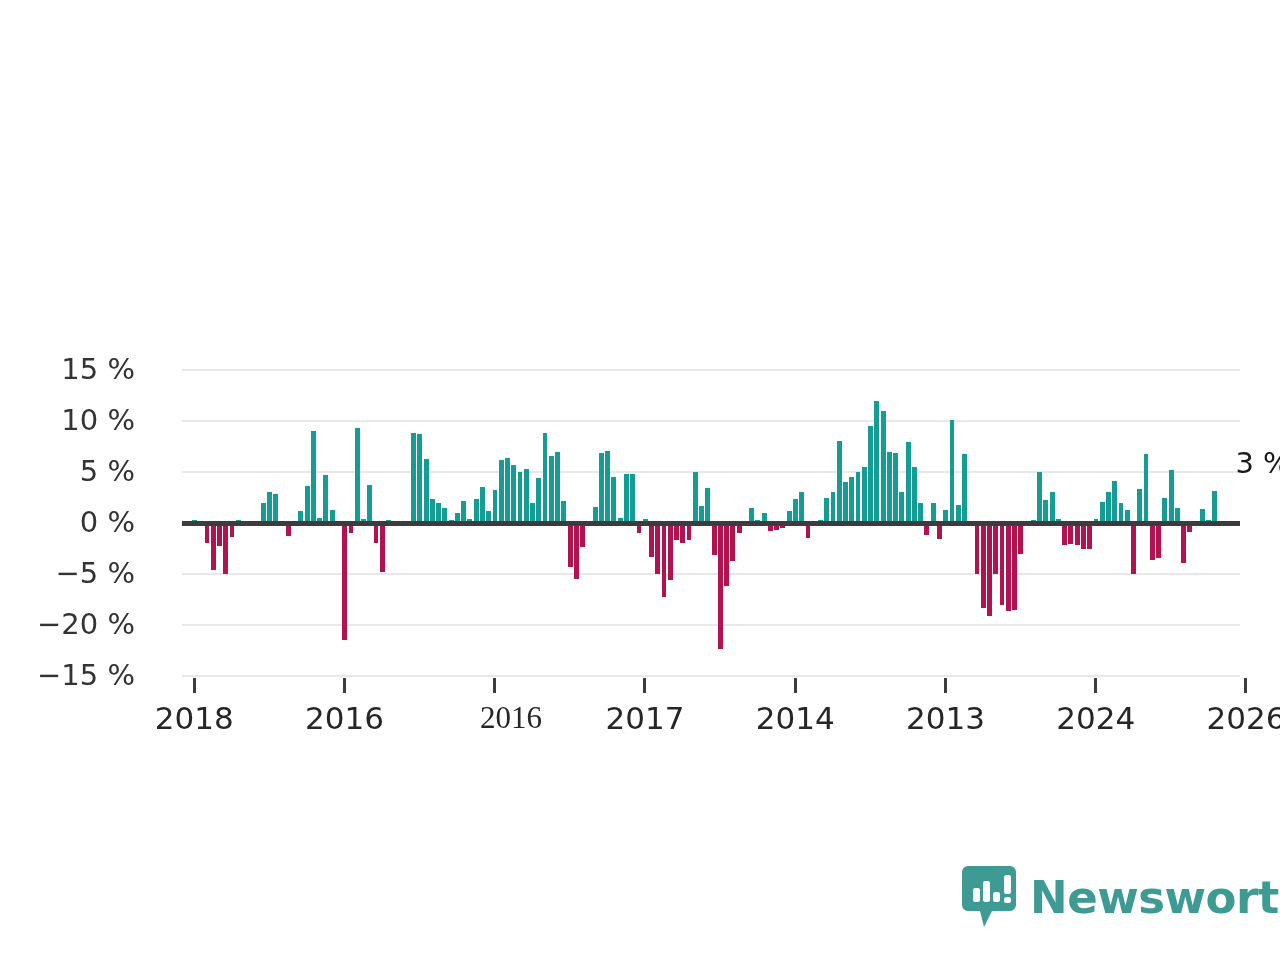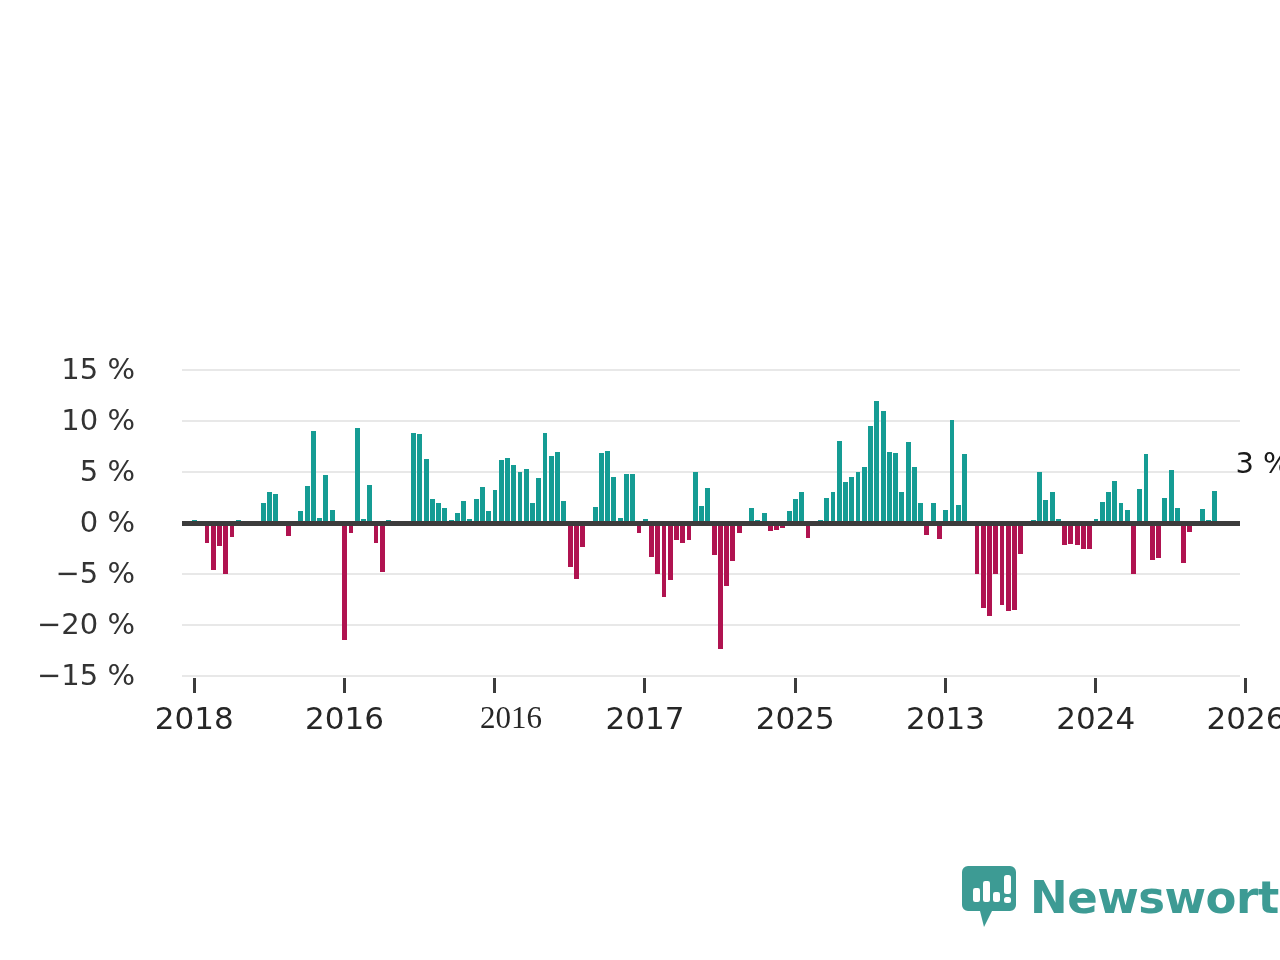--- a/index.html
+++ b/index.html
@@ -350,21 +350,21 @@
     <div class="xaxis-ticks" id="xticks">
         <div class="xtick-mark" style="left: 10.7077px;"></div>
         <div class="xtick-label" style="left: 12.2077px;">2018</div>
         <div class="xtick-mark" style="left: 160.956px;"></div>
         <div class="xtick-label" style="left: 162.456px;">2016</div>
         <div class="xtick-mark" style="left: 311.205px;"></div>
         <div class="xtick-label" style="left: 329px; font-family: Liberation Serif, serif;">2016</div>
         <div class="xtick-mark" style="left: 461.453px;"></div>
         <div class="xtick-label" style="left: 462.953px;">2017</div>
         <div class="xtick-mark" style="left: 611.702px;"></div>
-        <div class="xtick-label" style="left: 613.202px;">2025</div>
+        <div class="xtick-label" style="left: 613.202px;">2014</div>
         <div class="xtick-mark" style="left: 761.95px;"></div>
         <div class="xtick-label" style="left: 763.45px;">2013</div>
         <div class="xtick-mark" style="left: 912.199px;"></div>
         <div class="xtick-label" style="left: 913.699px;">2024</div>
         <div class="xtick-mark" style="left: 1062.45px;"></div>
         <div class="xtick-label" style="left: 1063.95px;">2026</div>
       </div>
     <div id="annotations">
         <div class="annotation" style="left: 1235.46px; top: 94.4px;">3 %</div>
       </div>

